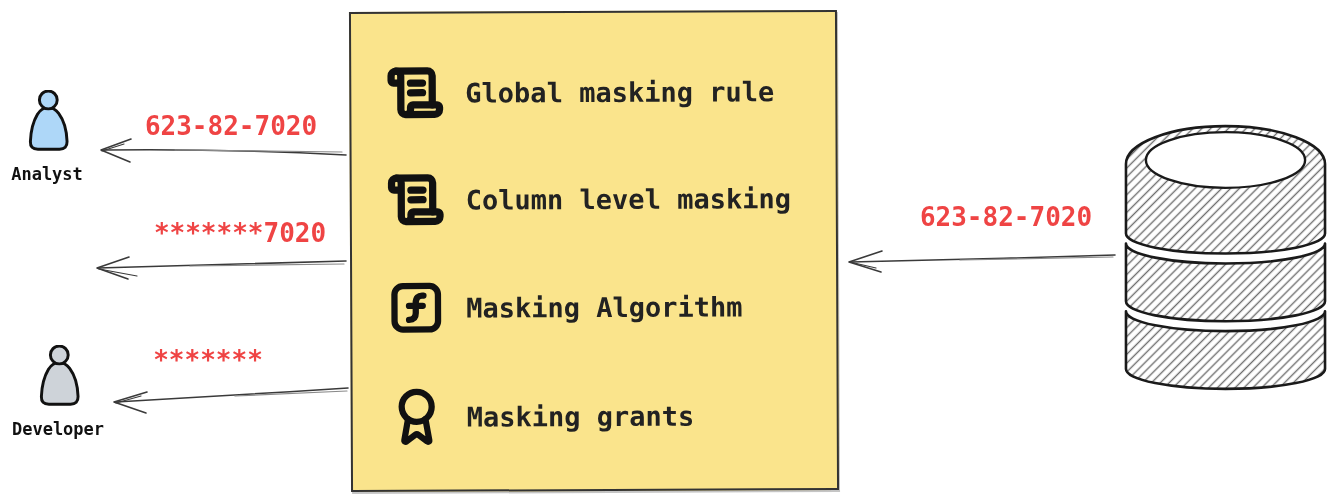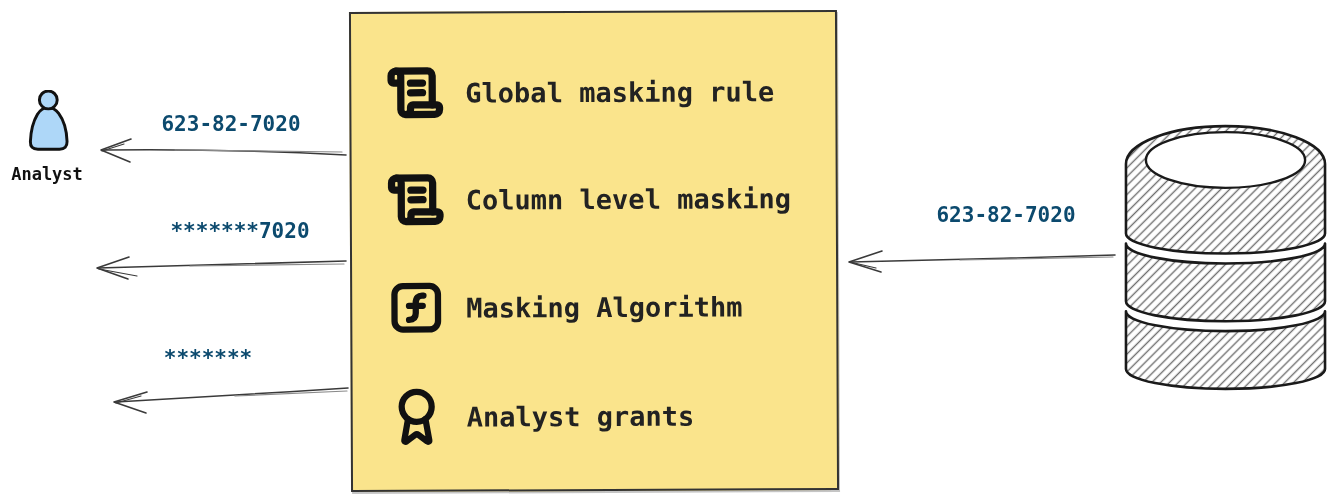--- a/index.html
+++ b/index.html
@@ -11,22 +11,22 @@
     font-family:"DejaVu Sans Mono", monospace;
     color:#1c1c1c;
   }
   svg{display:block;}
   .arrows{position:absolute;left:0;top:0;width:1340px;height:504px;}
 
   
   .flow-label{
     position:absolute;
     transform:translateX(-50%);
-    font-size:21px;font-weight:bold;
-    white-space:nowrap;color:#0c4a6e;
+    font-size:26px;font-weight:bold;
+    white-space:nowrap;color:#ef4444;
     line-height:1.05;
   }
   .lbl-analyst{left:231px;top:113px;}
   .lbl-support{left:240px;top:220px;}
   .lbl-developer{left:208px;top:347px;}
   .lbl-db{left:1006px;top:204px;}
 
   
   .persona{position:absolute;width:100px;text-align:center;}
   .persona-analyst{left:-3px;top:90px;}
@@ -103,20 +103,29 @@
     <svg class="p-icon" width="52" height="64" viewBox="0 0 60 74">
       <g stroke="#111" stroke-width="3.4" stroke-linejoin="round" fill="#AED7F8">
         <path d="M19 28 C14.5 35.5 11.2 48 10.8 59.5 C10.6 65.5 13.2 68.5 19.5 68.5 L44.5 68.5 C50.5 68.5 53.3 65.5 53.2 59.5 C52.8 47 49.5 35 43.5 27 C40.2 22.6 36.2 20.4 31.2 20.4 C26.2 20.4 22.2 23 19 28 Z"></path>
         <circle cx="31.5" cy="11.5" r="10.3"></circle>
       </g>
     </svg>
     <div class="p-name">Analyst</div>
   </div>
 
 
+  <div class="persona persona-developer">
+    <svg class="p-icon" width="52" height="64" viewBox="0 0 60 74">
+      <g stroke="#111" stroke-width="3.4" stroke-linejoin="round" fill="#CED3D9">
+        <path d="M19 28 C14.5 35.5 11.2 48 10.8 59.5 C10.6 65.5 13.2 68.5 19.5 68.5 L44.5 68.5 C50.5 68.5 53.3 65.5 53.2 59.5 C52.8 47 49.5 35 43.5 27 C40.2 22.6 36.2 20.4 31.2 20.4 C26.2 20.4 22.2 23 19 28 Z"></path>
+        <circle cx="31.5" cy="11.5" r="10.3"></circle>
+      </g>
+    </svg>
+    <div class="p-name">Developer</div>
+  </div>
 
   <div class="mask-box">
 
     <div class="mask-row row-0">
       <span class="row-icon">
         <svg width="58" height="58" viewBox="0 0 24 24" fill="none" stroke="#111" stroke-width="3" stroke-linecap="round" stroke-linejoin="round">
           <path d="M15 12h-5"></path>
             <path d="M15 8h-5"></path>
             <path d="M19 17V5a2 2 0 0 0-2-2H4"></path>
           <path d="M8 21h12a2 2 0 0 0 2-2v-1a1 1 0 0 0-1-1H11a1 1 0 0 0-1 1v1a2 2 0 1 1-4 0V5a2 2 0 1 0-4 0v2a1 1 0 0 0 1 1h3"></path>
@@ -148,21 +157,21 @@
       <span class="row-label">Masking Algorithm</span>
     </div>
 
     <div class="mask-row row-3">
       <span class="row-icon">
         <svg width="72" height="72" viewBox="0 0 24 24" fill="none" stroke="#111" stroke-width="2.5" stroke-linecap="round" stroke-linejoin="round">
           <circle cx="12" cy="8" r="6"></circle>
           <path d="m15.477 12.89 1.515 8.526a.5.5 0 0 1-.81.47l-3.58-2.687a1 1 0 0 0-1.197 0l-3.586 2.686a.5.5 0 0 1-.81-.469l1.514-8.526"></path>
         </svg>
       </span>
-      <span class="row-label">Analyst grants</span>
+      <span class="row-label">Masking grants</span>
     </div>
 
   </div>
 
   <div class="db">
     <svg width="209" height="283" viewBox="0 0 210 284">
       <defs>
         <pattern id="hatch" width="6.3" height="6.3" patternUnits="userSpaceOnUse" patternTransform="rotate(-45)">
           <line x1="0" y1="3.15" x2="6.3" y2="3.15" stroke="#6e6e6e" stroke-width="1.4"></line>
         </pattern>

